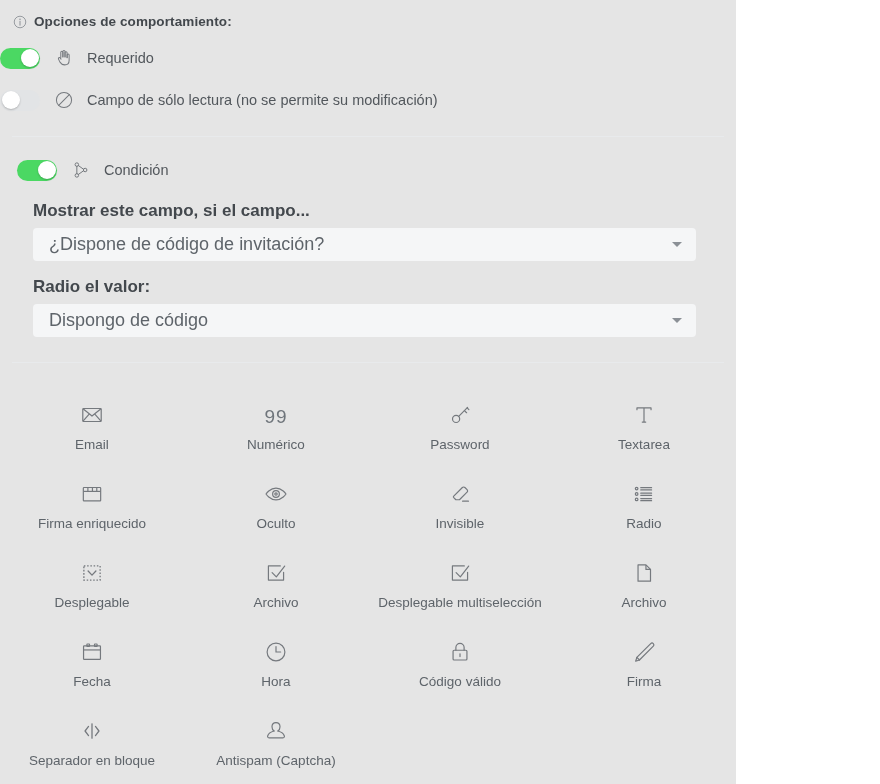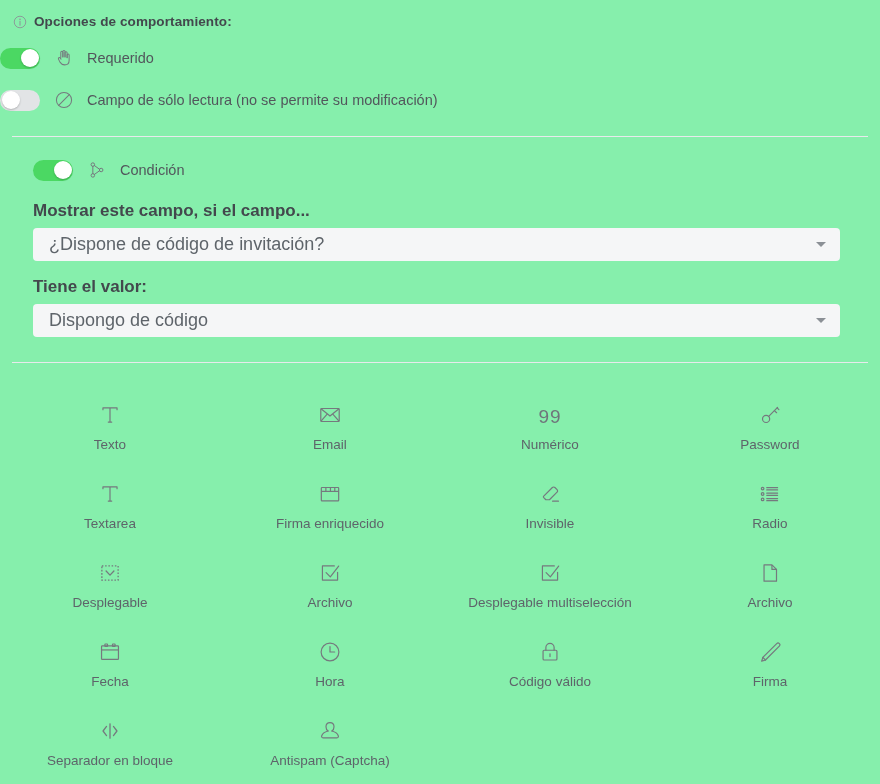--- a/index.html
+++ b/index.html
@@ -4,21 +4,21 @@
 <style>
   * { box-sizing: border-box; }
   html, body {
     margin: 0; padding: 0;
     width: 880px; height: 784px;
     background: #ffffff;
     font-family: "Liberation Sans", sans-serif;
     color: #4a4f54;
     overflow: hidden;
   }
-  .page { position: relative; width: 880px; height: 784px; background: #86efac; }
+  .page { position: relative; width: 736px; height: 784px; background: #e5e5e5; }
 
   
   .behaviour { padding: 14px 0 0 0; }
   .beh-head {
     display: flex; align-items: center; gap: 7px;
     padding-left: 13px; margin-bottom: 9px;
   }
   .beh-head .label {
     font-size: 13.5px; font-weight: bold; color: #43484d; letter-spacing: .1px;
   }
@@ -47,21 +47,21 @@
 
   .opt-ico { width: 22px; height: 22px; margin-left: 13px; flex: none; display: block; }
   .opt-text { margin-left: 12px; font-size: 14.5px; color: #52575c; }
 
   
   .divider { height: 1px; background: #e8eaec; margin: 0 12px; }
   .divider.d1 { margin-top: 14px; }
 
   
   .cond { padding-top: 18px; }
-  .cond-row { display: flex; align-items: center; padding-left: 33px; height: 30px; }
+  .cond-row { display: flex; align-items: center; padding-left: 17px; height: 30px; }
   .cond-ico { width: 20px; height: 20px; margin-left: 14px; flex: none; display: block; }
   .cond-text { margin-left: 13px; font-size: 14.5px; color: #52575c; }
 
   .field-label {
     font-size: 17px; font-weight: bold; color: #43484d;
     padding-left: 33px; margin-top: 16px; margin-bottom: 7px;
   }
   .select-box {
     margin: 0 40px 0 33px; height: 33px;
     background: #f5f6f7; border-radius: 4px;
@@ -155,39 +155,31 @@
       </svg>
       <span class="cond-text">Condición</span>
     </div>
 
     <div class="field-label">Mostrar este campo, si el campo...</div>
     <div class="select-box">
       <span class="val">¿Dispone de código de invitación?</span>
       <span class="caret"></span>
     </div>
 
-    <div class="field-label">Tiene el valor:</div>
+    <div class="field-label">Radio el valor:</div>
     <div class="select-box">
       <span class="val">Dispongo de código</span>
       <span class="caret"></span>
     </div>
   </div>
 
   <div class="divider" style="margin-top:25px"></div>
 
   <div class="grid">
 
-    <div class="tile">
-      <span class="ico-wrap">
-          <svg width="26" height="26" viewBox="0 0 24 24" fill="none" stroke="#75797e" stroke-width="1.1" stroke-linecap="round">
-            <path d="M5.5 5.5h13M5.5 5.5v1.6M18.5 5.5v1.6M12 5.5v13M10.4 18.5h3.2"></path>
-          </svg>
-        </span>
-      <span class="tlabel">Texto</span>
-    </div>
     <div class="tile">
       <span class="ico-wrap">
           <svg width="26" height="26" viewBox="0 0 24 24" fill="none" stroke="#75797e" stroke-width="1.1" stroke-linejoin="round">
             <rect x="3.5" y="6" width="17" height="12" rx="0.6"></rect>
             <path d="M3.7 6.3 12 13l8.3-6.7M3.7 17.7 9.6 11M20.3 17.7 14.4 11"></path>
           </svg>
         </span>
       <span class="tlabel">Email</span>
     </div>
     <div class="tile">
@@ -217,20 +209,30 @@
     </div>
     <div class="tile">
       <span class="ico-wrap">
           <svg width="26" height="26" viewBox="0 0 24 24" fill="none" stroke="#75797e" stroke-width="1.1" stroke-linejoin="round">
             <rect x="4" y="6" width="16" height="12.4" rx="0.6"></rect>
             <path d="M4 9.6h16"></path>
             <path d="M8.2 6v3.6M12.4 6v3.6M16.4 6v3.6"></path>
           </svg>
         </span>
       <span class="tlabel">Firma enriquecido</span>
+    </div>
+    <div class="tile">
+      <span class="ico-wrap">
+          <svg width="26" height="26" viewBox="0 0 24 24" fill="none" stroke="#75797e" stroke-width="1.1">
+            <path d="M2.8 12S6.4 6.6 12 6.6 21.2 12 21.2 12 17.6 17.4 12 17.4 2.8 12 2.8 12Z" stroke-linejoin="round"></path>
+            <circle cx="12" cy="12" r="3.1"></circle>
+            <circle cx="12" cy="12" r="1.1"></circle>
+          </svg>
+        </span>
+      <span class="tlabel">Oculto</span>
     </div>
     <div class="tile">
       <span class="ico-wrap">
           <svg width="26" height="26" viewBox="0 0 24 24" fill="none" stroke="#75797e" stroke-width="1.1" stroke-linejoin="round" stroke-linecap="round">
             <path d="M6 14.2 14.2 6a1.6 1.6 0 0 1 2.3 0l2 2a1.6 1.6 0 0 1 0 2.3l-7 7H8.2l-2.2-2.2a1.1 1.1 0 0 1 0-0.9Z"></path>
             <path d="M14.4 18.6h5.4"></path>
           </svg>
         </span>
       <span class="tlabel">Invisible</span>
     </div>

